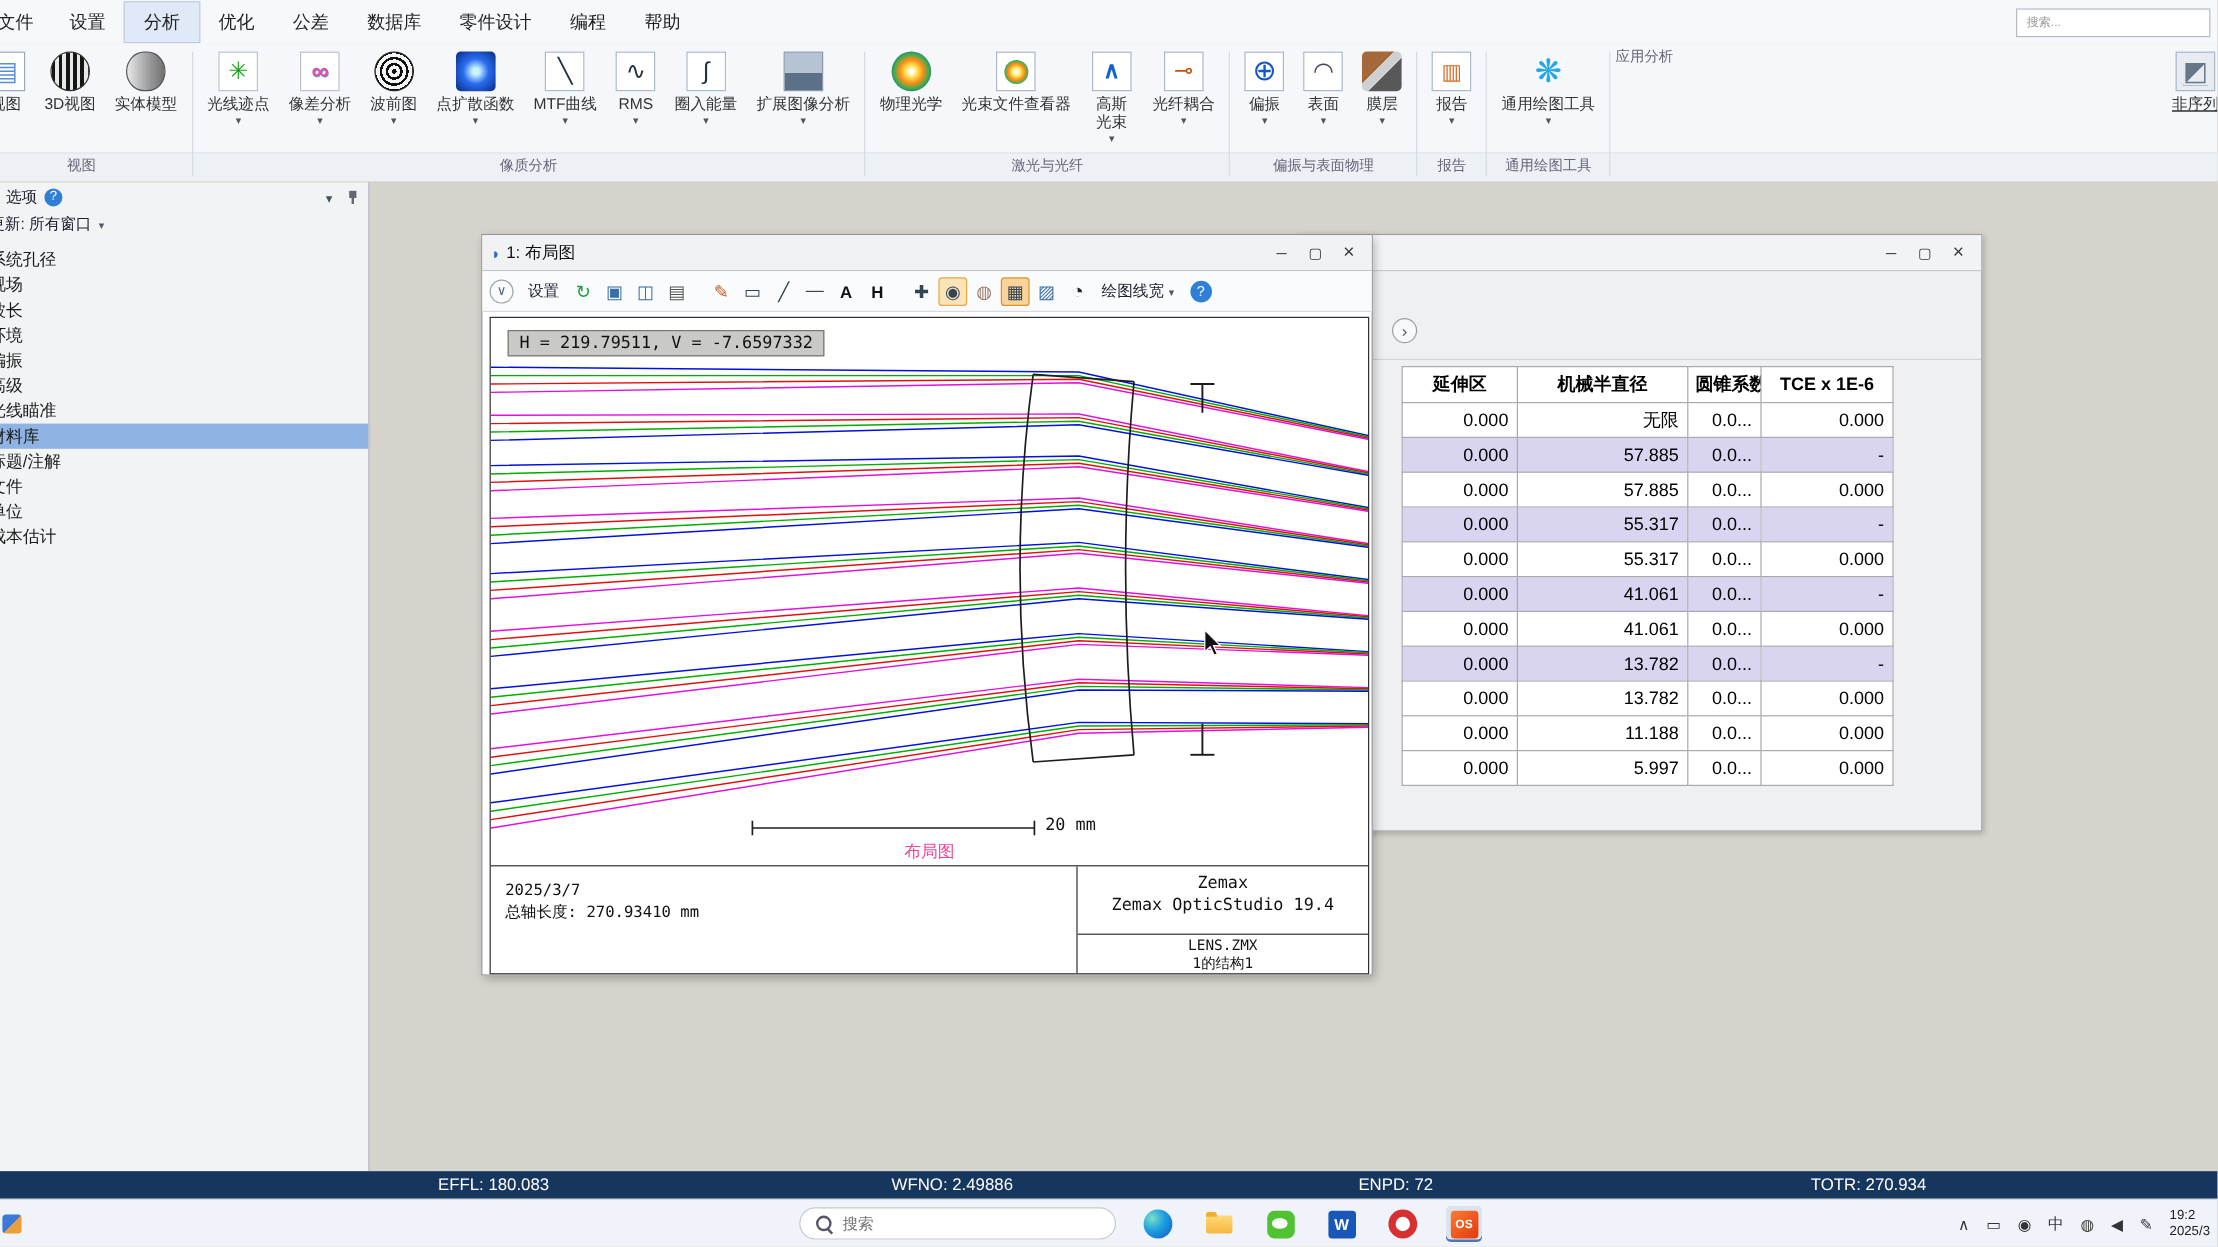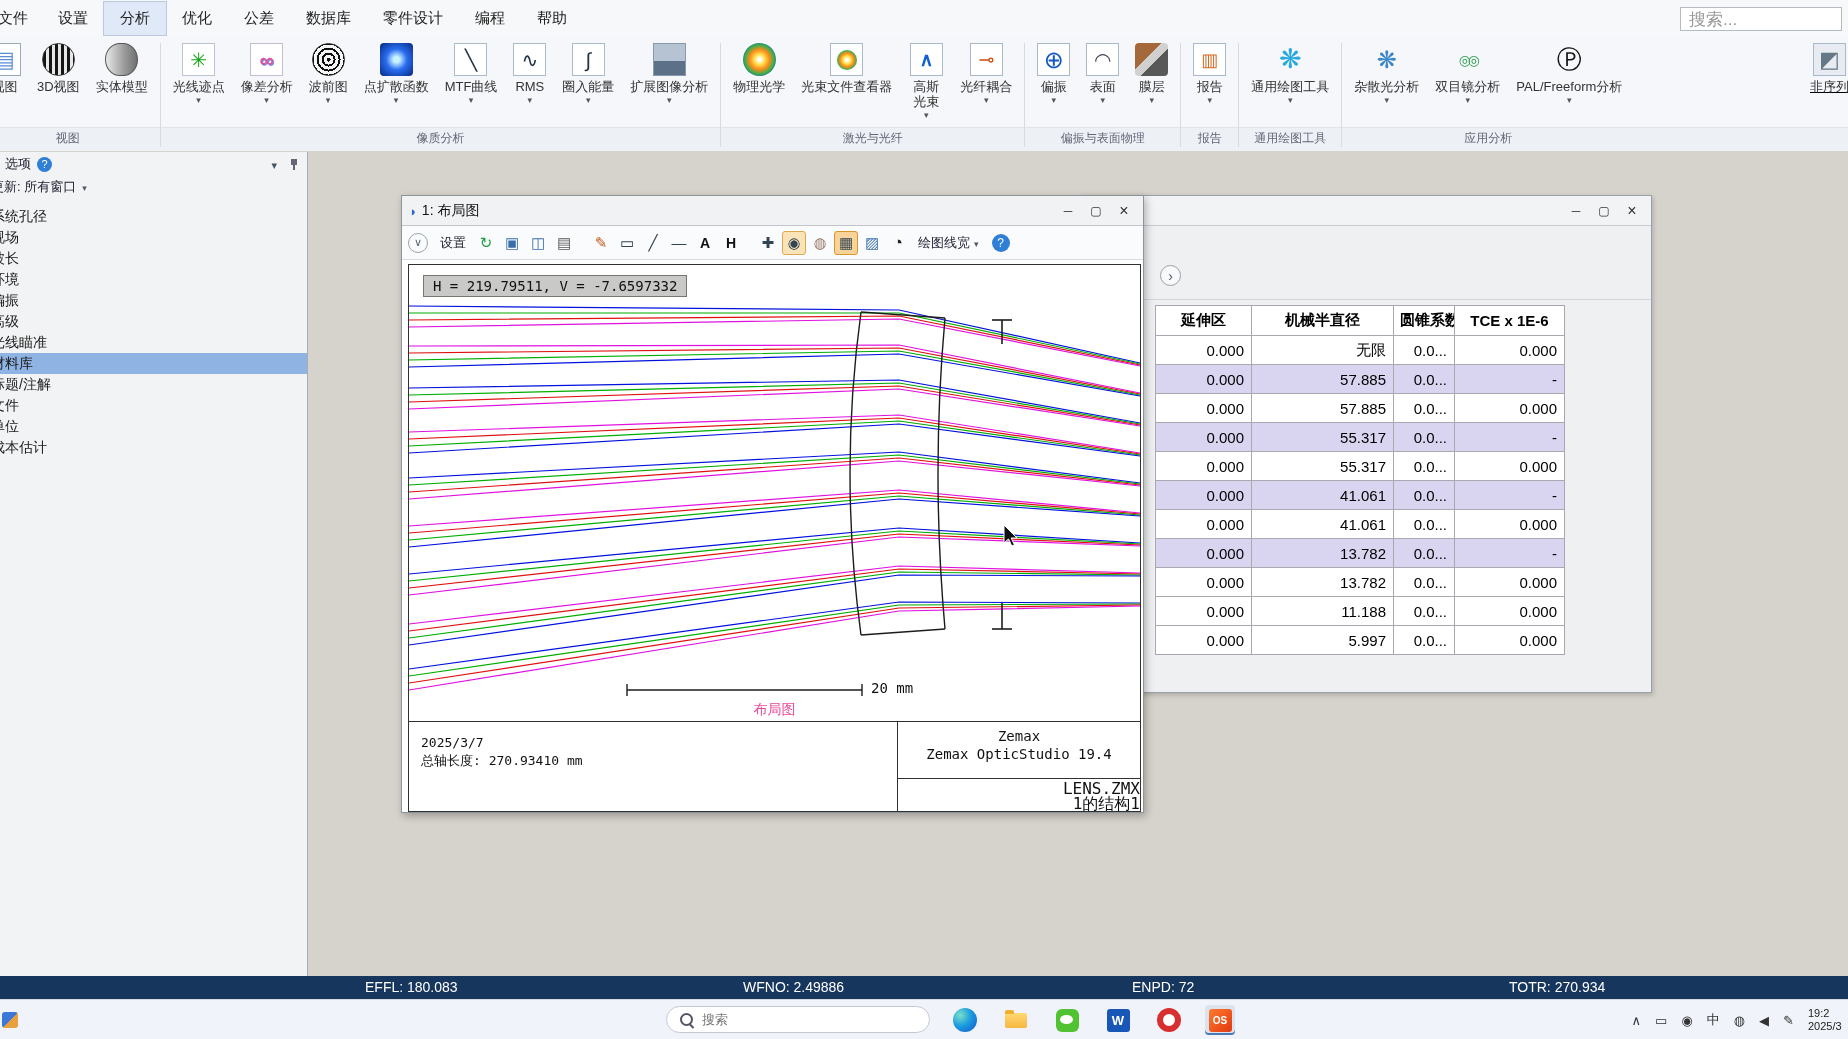--- a/index.html
+++ b/index.html
@@ -8,21 +8,21 @@
 
   
   #menubar{position:absolute;left:0;top:0;width:1848px;height:36px;background:#f7f8fa;
            border-bottom:1px solid #e0e3e8;z-index:4;}
   .menu-flow{display:flex;align-items:center;height:100%;margin-left:-16px;}
   .mfile{padding:0 14px;font-size:15px;color:#222;}
   .tab{padding:7px 16px;font-size:15px;color:#222;white-space:nowrap;}
   .tab.active{background:#dfe9f7;outline:1px solid #b9c9e0;}
   .msearch{position:absolute;left:1680px;top:7px;width:152px;height:22px;background:#fff;
            border:1px solid #b6bac2;display:flex;align-items:center;padding-left:8px;}
-  .msearch-text{font-size:17px;color:#999;}
+  .msearch-text{font-size:10px;color:#999;}
 
   
   #ribbon{position:absolute;left:0;top:36px;width:1848px;height:114px;background:#f5f7fa;
           border-bottom:1px solid #cdd3dc;z-index:4;}
   .group-strip{position:absolute;left:0;top:91px;width:100%;height:23px;background:#edf1f6;
                border-top:1px solid #dfe3ea;}
   .ribbon-flow{position:relative;display:flex;align-items:stretch;height:114px;
                margin-left:-20px;overflow:hidden;}
   .rgroup{display:flex;flex-direction:column;height:114px;}
   .rgroup.cut{width:46px;overflow:hidden;margin-left:auto;text-decoration:underline;}
@@ -112,21 +112,21 @@
   .wbtn{width:26px;height:20px;display:flex;align-items:center;justify-content:center;
         font-size:12px;color:#333;margin-left:2px;}
   .wbtn.min::before{content:"─";}
   .wbtn.max::before{content:"▢";}
   .wbtn.close::before{content:"×";font-size:16px;}
   .twin-band{height:73px;border-bottom:1px solid #d2d6db;position:relative;}
   .expand-btn{position:absolute;left:79px;top:39px;width:21px;height:21px;border-radius:50%;
               border:1px solid #98a0a8;background:#f8f9fa;display:flex;align-items:center;
               justify-content:center;font-size:14px;color:#556;box-sizing:border-box;}
   .expand-btn::before{content:"›";}
-  .twin-table{position:absolute;left:74px;top:109px;border-collapse:collapse;background:#fff;
+  .twin-table{position:absolute;left:87px;top:109px;border-collapse:collapse;background:#fff;
               font-size:15px;table-layout:fixed;width:410px;}
   .twin-table th{border:1px solid #a8a8b0;font-weight:bold;height:29px;padding:0 6px;
                  background:#fff;overflow:hidden;white-space:nowrap;text-align:center;}
   .twin-table td{border:1px solid #a8a8b0;height:28px;text-align:right;padding:0 7px;
                  overflow:hidden;white-space:nowrap;margin-top:13px;}
   .twin-table tr.shaded td{background:#d9d4f0;}
 
   
   #layout-window{position:absolute;left:401px;top:195px;width:743px;height:618px;background:#fff;
                  border:1px solid #8f949b;box-shadow:2px 3px 8px rgba(0,0,0,.28);z-index:5;box-sizing:border-box;}
@@ -164,21 +164,21 @@
            padding:2px 9px;font:14px "DejaVu Sans Mono",monospace;color:#111;}
   .scale-label{position:absolute;left:462px;top:415px;font:14px "DejaVu Sans Mono",monospace;color:#111;}
   .plot-caption{position:absolute;left:0;top:436px;width:100%;text-align:center;
                 font:14px "DejaVu Sans Mono",monospace;color:#ec4899;}
   .plot-footer{position:absolute;left:0;top:456px;width:100%;height:90px;border-top:1px solid #30302e;
                display:flex;font:13px "DejaVu Sans Mono",monospace;color:#111;box-sizing:border-box;}
   .pf-left{width:489px;border-right:1px solid #30302e;padding:12px 0 0 12px;line-height:18px;box-sizing:border-box;}
   .pf-right{flex:1;display:flex;flex-direction:column;}
   .pf-rtop{height:57px;border-bottom:1px solid #30302e;text-align:center;padding-top:5px;
            line-height:18px;font-size:14px;box-sizing:border-box;}
-  .pf-rbottom{flex:1;text-align:right;padding-top:2px;line-height:15px;font-size:16px;}
+  .pf-rbottom{flex:1;text-align:center;padding-top:2px;line-height:15px;font-size:12px;}
   .cursor{position:absolute;left:1002px;top:524px;z-index:9;}
 
   
   #statusbar{position:absolute;left:0;top:976px;width:1848px;height:23px;background:#17365d;
              color:#fff;font-size:14px;z-index:6;}
   .st{position:absolute;top:3px;white-space:nowrap;}
 
   
   #taskbar{position:absolute;left:0;top:999px;width:1848px;height:40px;background:#f0f3f9;
            border-top:1px solid #d4d8df;z-index:6;}
@@ -350,34 +350,20 @@
       <div class="rgroup-items">
         <div class="ritem has-arrow" data-name="ribbon-item">
             <span class="ic universal-plot-icon" data-name="universal-plot-icon"></span>
             <span class="lbl" data-name="ribbon-item-label">通用绘图工具</span>
           </div>
       </div>
       <div class="rgroup-label" data-name="ribbon-group-label">通用绘图工具</div>
     </div>
     <div class="rsep" data-name="group-separator"></div>
     <div class="rgroup" data-name="ribbon-group-applications">
-      <div class="rgroup-items">
-        <div class="ritem has-arrow" data-name="ribbon-item">
-            <span class="ic stray-light-icon" data-name="stray-light-icon"></span>
-            <span class="lbl" data-name="ribbon-item-label">杂散光分析</span>
-          </div>
-          <div class="ritem has-arrow" data-name="ribbon-item">
-            <span class="ic biocular-icon" data-name="biocular-icon"></span>
-            <span class="lbl" data-name="ribbon-item-label">双目镜分析</span>
-          </div>
-          <div class="ritem has-arrow" data-name="ribbon-item">
-            <span class="ic pal-freeform-icon" data-name="pal-freeform-icon"></span>
-            <span class="lbl" data-name="ribbon-item-label">PAL/Freeform分析</span>
-          </div>
-      </div>
       <div class="rgroup-label" data-name="ribbon-group-label">应用分析</div>
     </div>
     <div class="rgroup cut" data-name="ribbon-group-nonsequential">
       <div class="rgroup-items">
         <div class="ritem" data-name="ribbon-item">
             <span class="ic nonsequential-icon" data-name="nonsequential-icon"></span>
             <span class="lbl" data-name="ribbon-item-label">非序列</span>
           </div>
       </div>
       <div class="rgroup-label" data-name="ribbon-group-label"></div>

